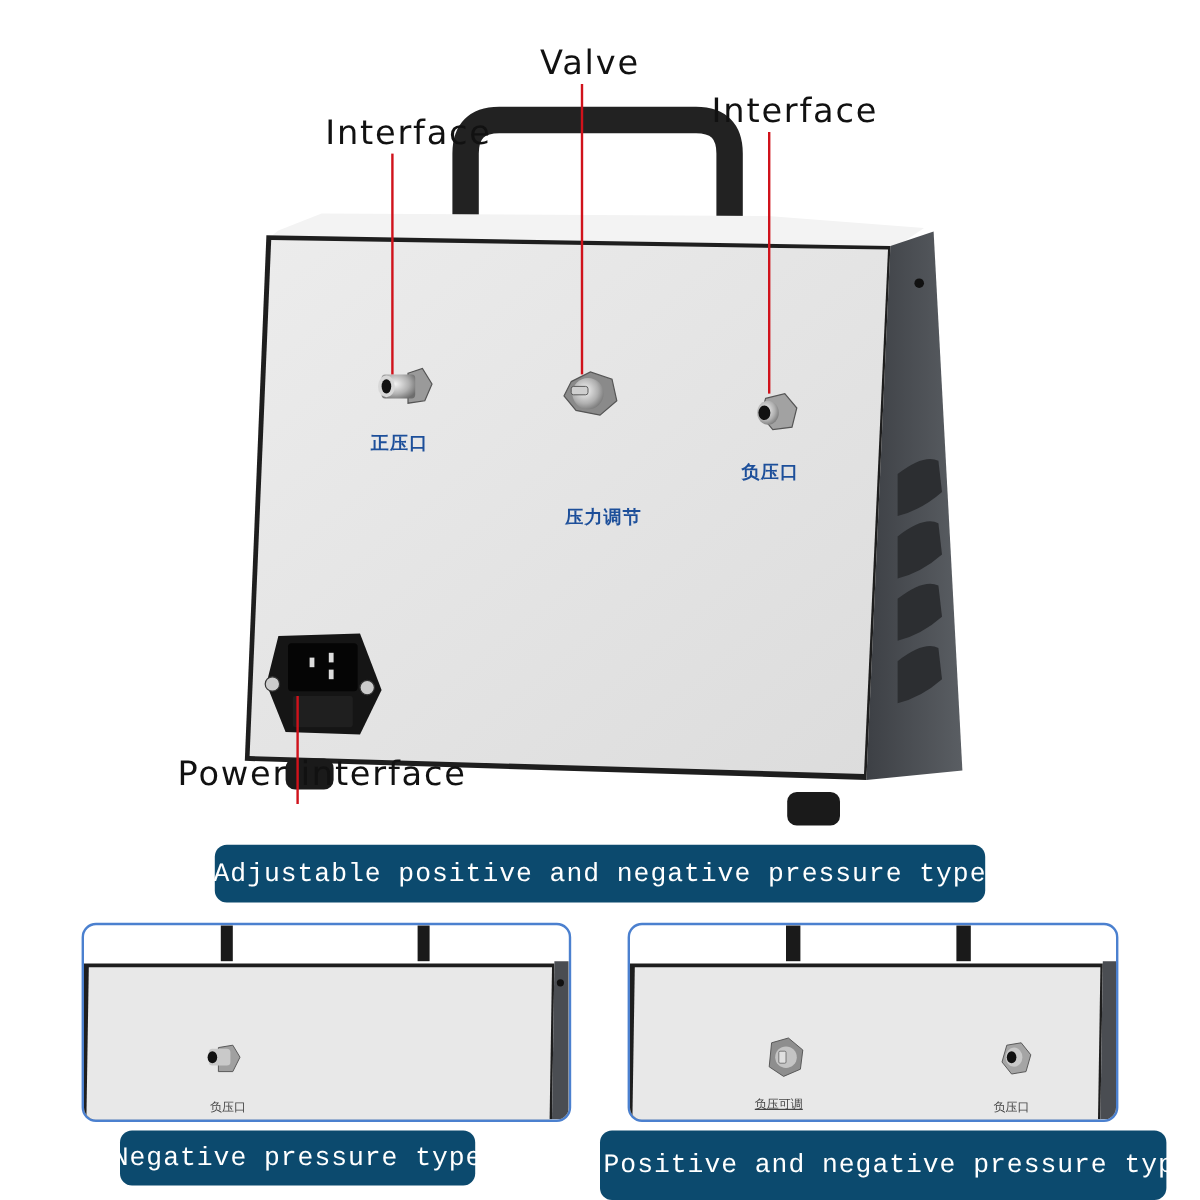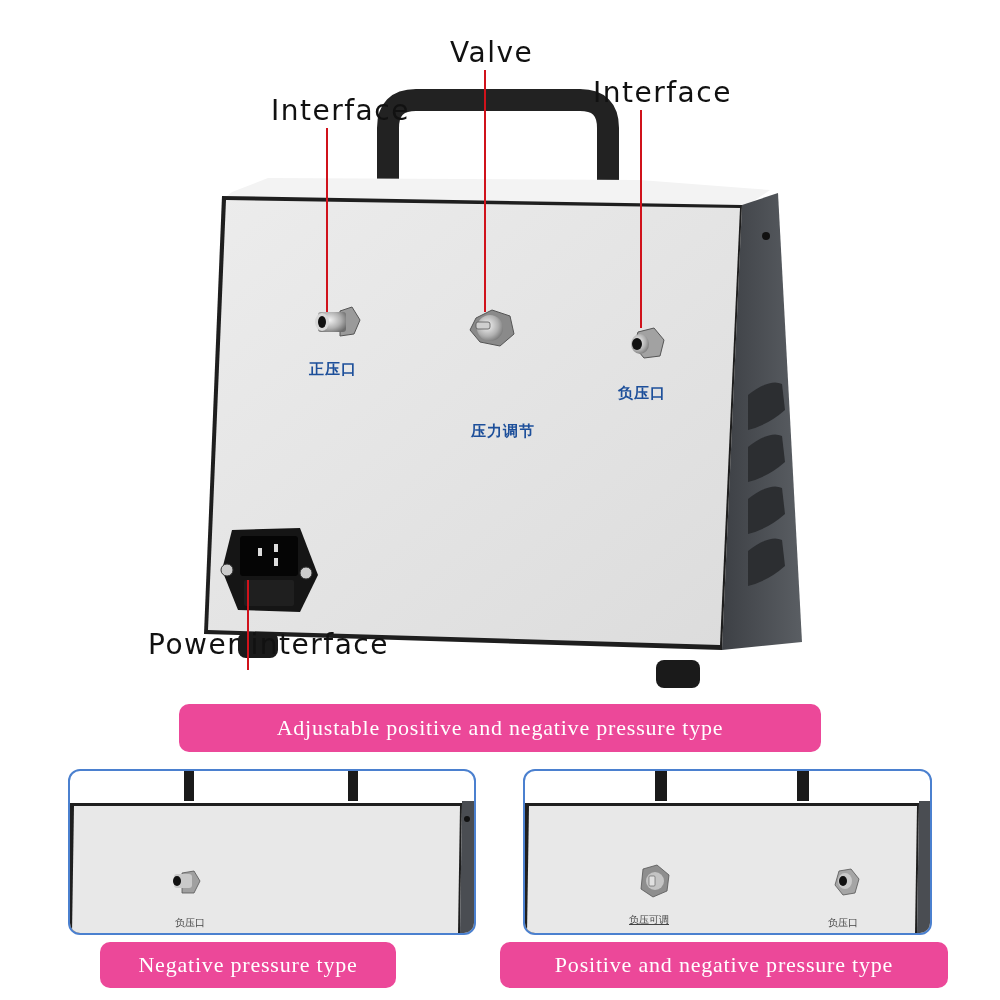--- a/index.html
+++ b/index.html
@@ -2,21 +2,21 @@
 <html><head>
 <meta charset="utf-8">
 <style>
   html, body { margin:0; padding:0; background:#ffffff; }
   body { width:1000px; height:1000px; position:relative; overflow:hidden; font-family:"Liberation Sans", sans-serif; }
   .abs { position:absolute; }
   .callout { position:absolute; font-family:"DejaVu Sans", sans-serif; font-size:28px; color:#111; letter-spacing:1.5px; white-space:nowrap; }
   .red-line { position:absolute; width:2px; background:#d0121b; }
   .cn-label { position:absolute; color:#1d4f9a; font-family:"DejaVu Sans", sans-serif; font-weight:bold; font-size:15px; letter-spacing:1px; white-space:nowrap; }
   .cn-small { position:absolute; color:#444; font-family:"DejaVu Sans", sans-serif; font-size:10px; white-space:nowrap; }
-  .blue-pill { position:absolute; background:#ec4899; color:#fff; border-radius:10px; font-family:Liberation Serif, serif; font-size:22px; letter-spacing:0.8px; display:flex; align-items:center; justify-content:center; white-space:nowrap; }
+  .blue-pill { position:absolute; background:#0c4a6e; color:#fff; border-radius:10px; font-family:Liberation Mono, monospace; font-size:22px; letter-spacing:0.8px; display:flex; align-items:center; justify-content:center; white-space:nowrap; }
   .inset { position:absolute; border:2px solid #4b80cf; border-radius:12px; overflow:hidden; background:#fff; }
 </style>
 </head>
 <body>
 
 <svg class="abs" style="left:0;top:0" width="1000" height="700">
   <defs>
     <linearGradient id="panelGrad" x1="0" y1="0" x2="1" y2="1">
       <stop offset="0" stop-color="#ececec"></stop>
       <stop offset="1" stop-color="#dcdcdc"></stop>
@@ -136,13 +136,13 @@
     </g>
     <g>
       <polygon points="314,100 326,98 334,108 330,122 318,124 310,114" fill="#a5a5a5" stroke="#555" stroke-width="0.8"></polygon>
       <ellipse cx="320" cy="110" rx="7" ry="8" fill="#c9c9c9"></ellipse>
       <ellipse cx="318" cy="110" rx="4" ry="5" fill="#111"></ellipse>
     </g>
   </svg>
   <div class="cn-small" style="left:104px;top:142px;text-decoration:underline;">负压可调</div>
   <div class="cn-small" style="left:303px;top:145px;">负压口</div>
 </div>
-<div class="blue-pill" style="left:500px;top:942px;width:448px;height:46px;">Positive and negative pressure type</div>
+<div class="blue-pill" style="left:500px;top:942px;width:448px;height:58px;padding-left:24px;">Positive and negative pressure type</div>
 
 </body></html>

